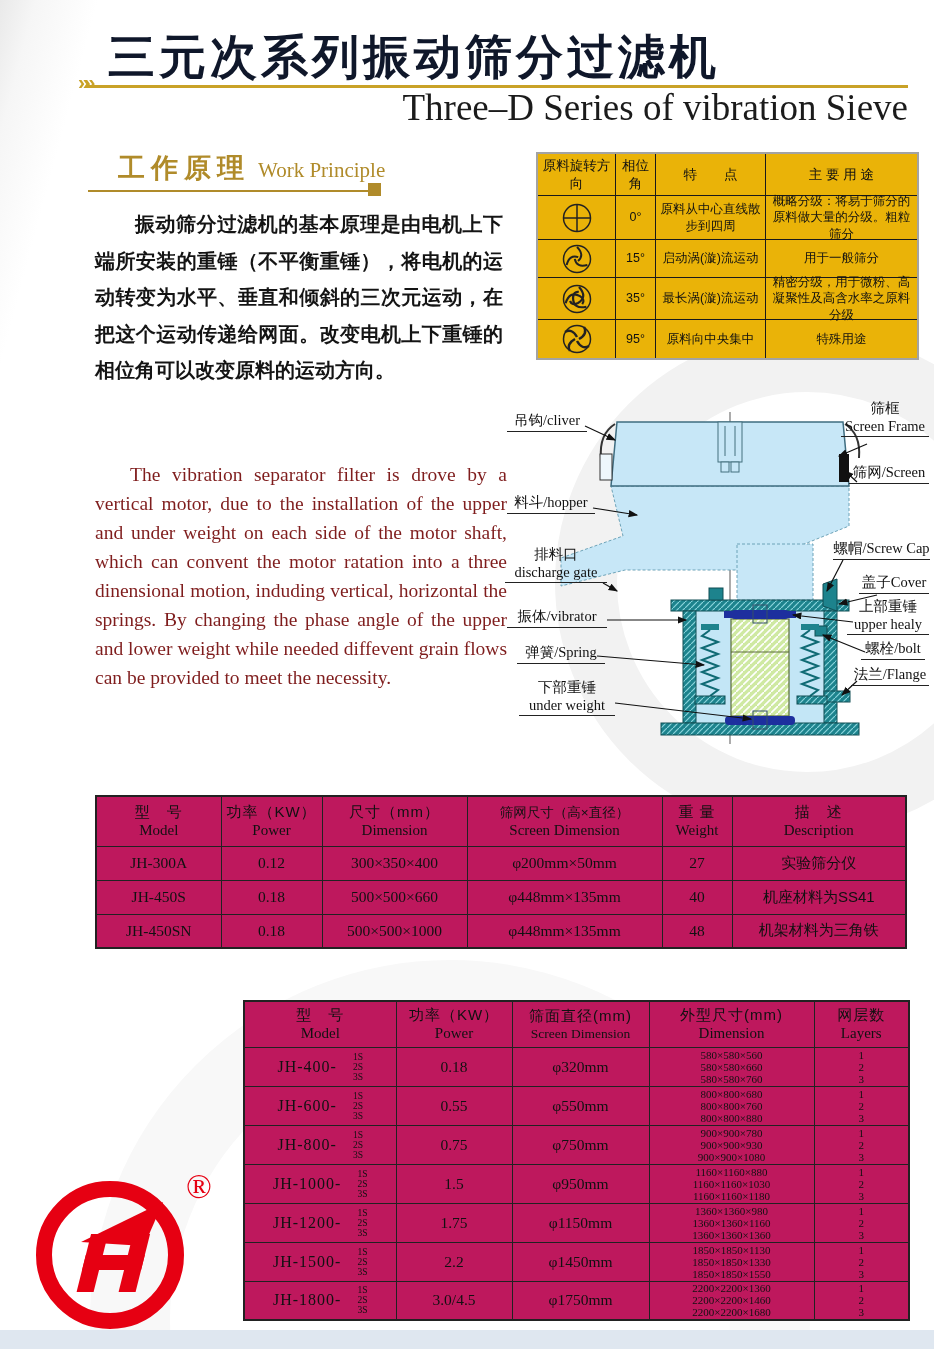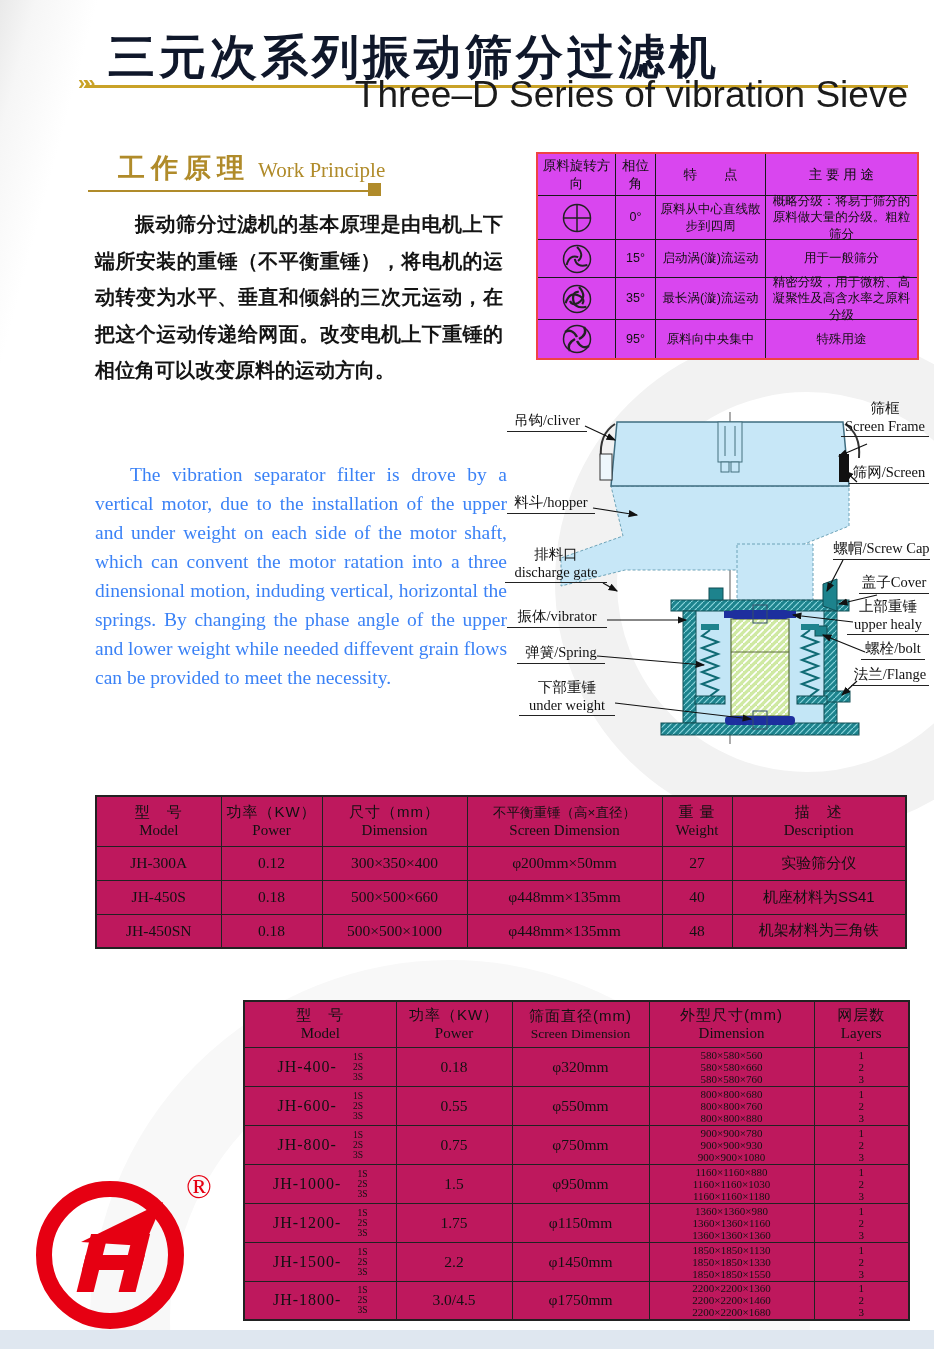--- a/index.html
+++ b/index.html
@@ -11,36 +11,36 @@
   .wm{position:absolute;border-radius:50%;pointer-events:none;}
   .wm-a{left:555px;top:330px;width:380px;height:380px;border:62px solid #f2f2f2;}
   .wm-b{left:90px;top:960px;width:560px;height:560px;border:80px solid #f8f8f8;}
   .content{position:absolute;inset:0;}
 
   
   .title-zh{position:absolute;left:108px;top:26px;font-size:47px;font-weight:bold;
         color:#0f172a;letter-spacing:4px;white-space:nowrap;}
   .title-rule{position:absolute;left:86px;top:85px;width:822px;height:3px;background:#c9a227;}
   .title-marks{position:absolute;left:78px;top:70px;color:#c9a227;font-size:21px;font-weight:bold;letter-spacing:-6px;}
-  .title-en{position:absolute;right:26px;top:74px;font-family:Liberation Sans, sans-serif;
+  .title-en{position:absolute;right:26px;top:86px;font-family:Liberation Serif, serif;
         font-size:37px;color:#1b1b1b;white-space:nowrap;}
 
   
   .wp-head{position:absolute;left:118px;top:150px;white-space:nowrap;}
   .wp-head .zh{font-size:27px;font-weight:bold;color:#b08b2a;letter-spacing:6px;}
   .wp-head .en{font-family:"Liberation Serif",serif;font-size:21px;color:#b08b2a;margin-left:8px;}
   .wp-rule{position:absolute;left:88px;top:190px;width:282px;height:2px;background:#b08b2a;}
   .wp-square{position:absolute;left:368px;top:183px;width:13px;height:13px;background:#b08b2a;}
   .para-zh{position:absolute;left:95px;top:206px;width:408px;font-size:20px;line-height:36.5px;
         font-weight:600;text-align:justify;text-indent:2em;color:#141414;}
   .para-en{position:absolute;left:95px;top:460px;width:412px;font-family:"Liberation Serif",serif;
-        font-size:19.5px;line-height:29px;text-align:justify;text-indent:1.8em;color:#3b82f6;}
+        font-size:19.5px;line-height:29px;text-align:justify;text-indent:1.8em;color:#7f1d1d;}
 
   
-  .ptable{position:absolute;left:536px;top:152px;border:2px solid #ef4444;background:#d946ef;
+  .ptable{position:absolute;left:536px;top:152px;border:2px solid #a3a3a3;background:#eab308;
         display:grid;grid-template-columns:78px 40px 110px 151px;
         grid-template-rows:42px 44px 38px 42px 38px;}
   .pc{border-right:1px solid #1a1a1a;border-bottom:1px solid #1a1a1a;display:flex;
         align-items:center;justify-content:center;text-align:center;padding:1px 2px;
         font-size:12.5px;line-height:1.32;color:#111;}
   .pc.cR{border-right:none;}
   .pc.cB{border-bottom:none;}
   .pc.hd{font-size:13.5px;}
 
   
@@ -279,21 +279,21 @@
             </td>
         <td>
               <span class="hzh">功率（KW）</span>
               <span class="hen">Power</span>
             </td>
         <td>
               <span class="hzh">尺寸（mm）</span>
               <span class="hen">Dimension</span>
             </td>
         <td>
-              <span class="hzh tight">不平衡重锤（高×直径）</span>
+              <span class="hzh tight">筛网尺寸（高×直径）</span>
               <span class="hen">Screen Dimension</span>
             </td>
         <td>
               <span class="hzh">重 量</span>
               <span class="hen">Weight</span>
             </td>
         <td>
               <span class="hzh">描　述</span>
               <span class="hen">Description</span>
             </td>

